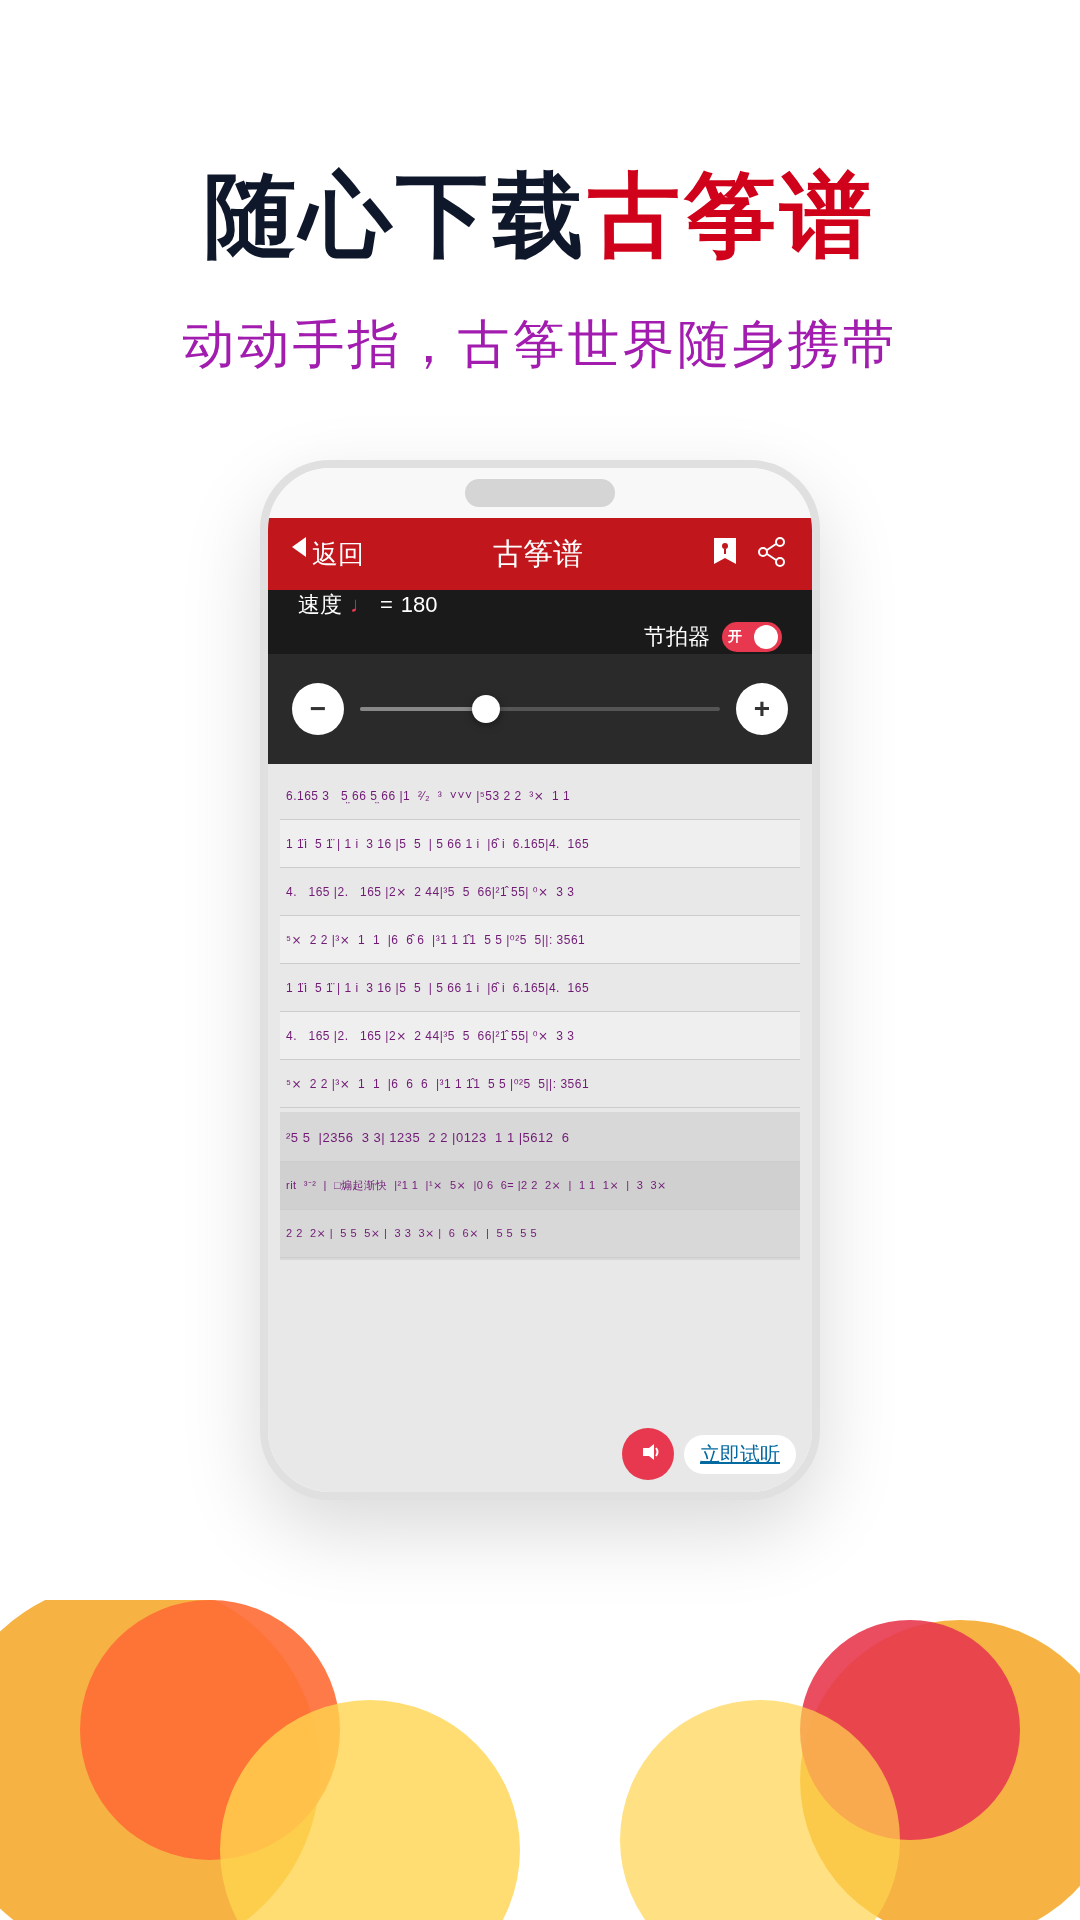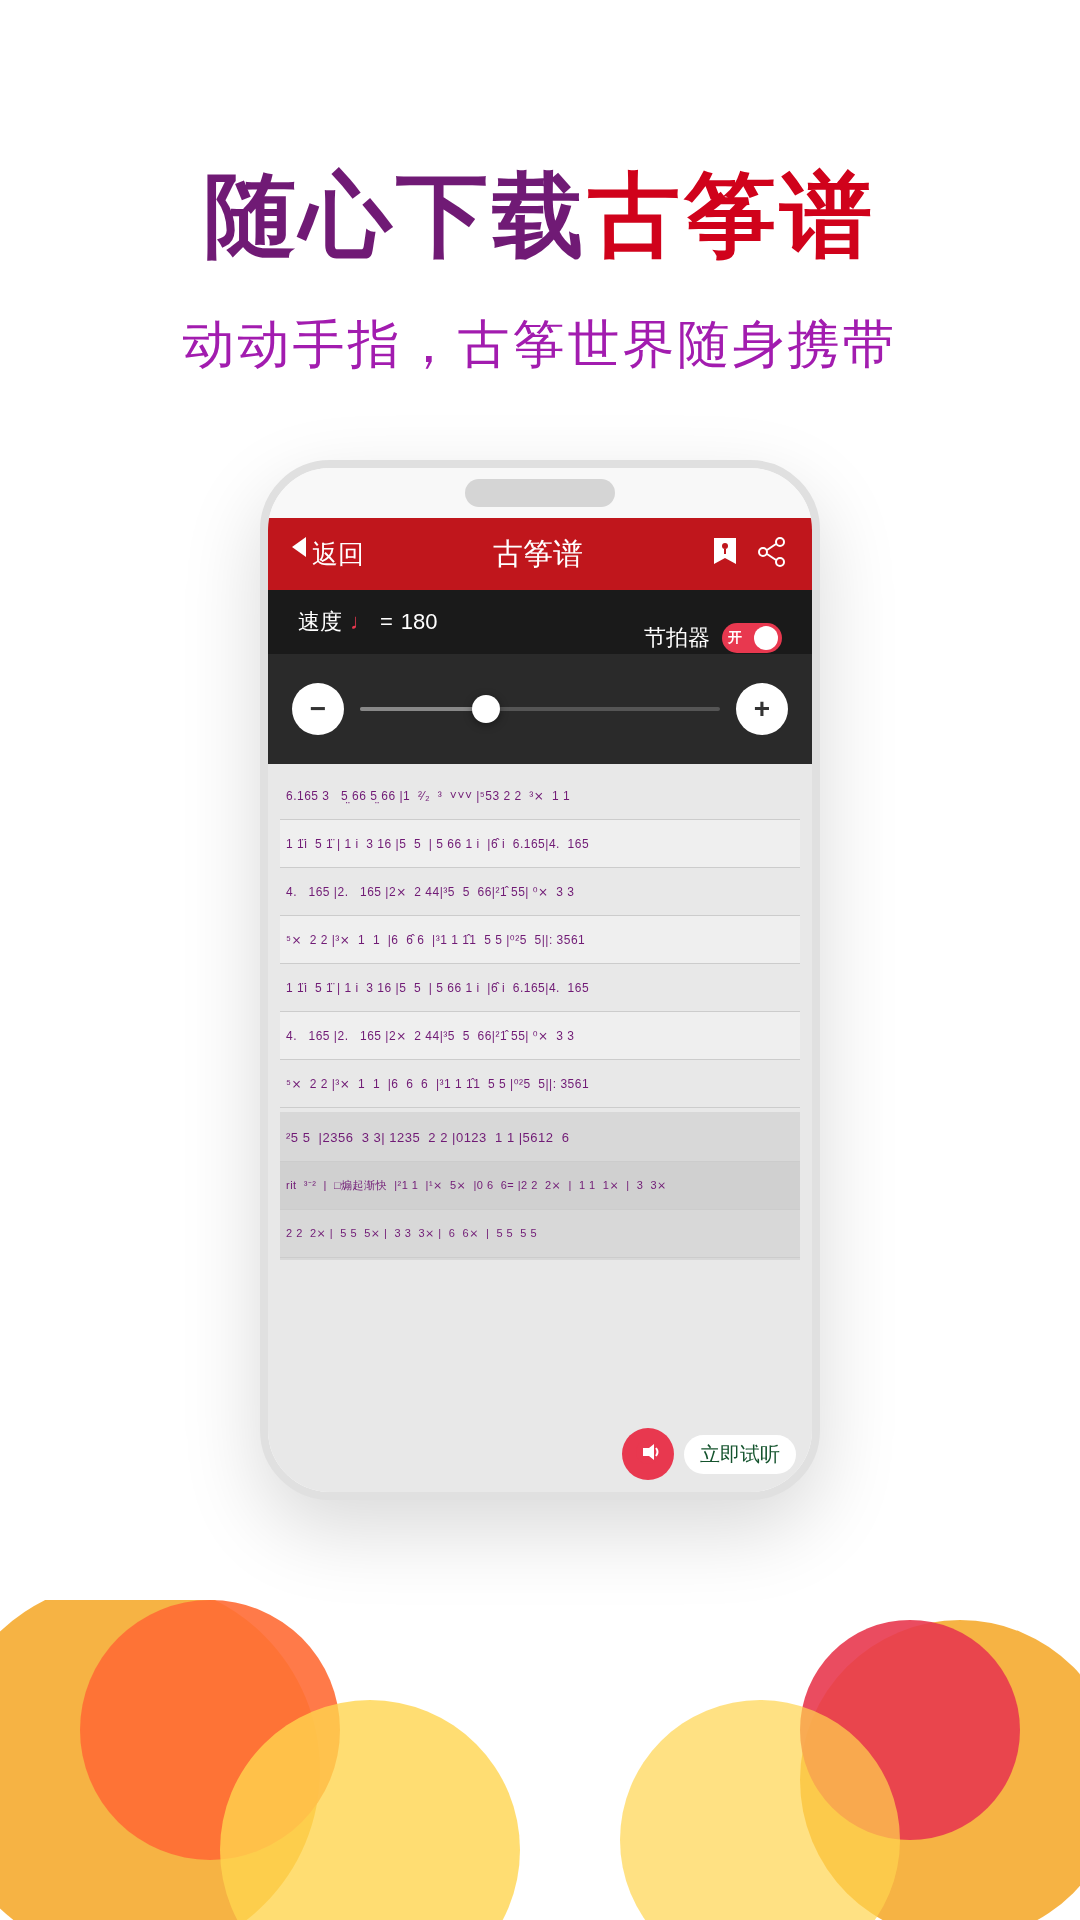--- a/index.html
+++ b/index.html
@@ -109,21 +109,21 @@
     }
 
     .main-title {
       font-size: 92px;
       font-weight: 700;
       letter-spacing: 4px;
       line-height: 1.2;
     }
 
     .title-black {
-      color: #701a75;
+      color: #0f172a;
     }
 
     .title-red {
       color: #D0021B;
     }
 
     .subtitle {
       margin-top: 40px;
       font-size: 52px;
       color: #a21caf;
@@ -214,21 +214,21 @@
       align-items: center;
       gap: 20px;
     }
 
     
     .speed-bar {
       width: 100%;
       height: 64px;
       background: #1a1a1a;
       display: flex;
-      align-items: center;
+      align-items: flex-start;
       justify-content: space-between;
       padding: 0 30px;
       flex-shrink: 0;
       gap: 43px;
     }
 
     .speed-section {
       display: flex;
       align-items: center;
       gap: 8px;
@@ -509,21 +509,21 @@
           <div style="position:absolute; bottom:12px; right:16px; display:flex; align-items:center; gap:10px; z-index:20;">
             <div class="play-button">
               <span>
                 <svg width="26" height="26" viewBox="0 0 26 26" fill="none">
                   <circle cx="13" cy="13" r="12" fill="#E8384F"></circle>
                   <path d="M8 9 L8 17 L14 17 L19 21 L19 5 L14 9 Z" fill="white"></path>
                   <path d="M21 9 Q24 13 21 17" stroke="white" stroke-width="2" fill="none"></path>
                 </svg>
               </span>
             </div>
-            <span class="listen-label" style="background:white; padding:6px 16px; border-radius:20px; font-size:20px; color:#14532d;">立即试听</span>
+            <span class="listen-label" style="background:white; padding:6px 16px; border-radius:20px; font-size:20px; color:#0369a1;text-decoration:underline;">立即试听</span>
           </div>
         </div>
 
       </div>
     </div>
   </div>
 
   <div class="bg-decor">
     <div class="bg-blob1"></div>
     <div class="bg-blob2"></div>

